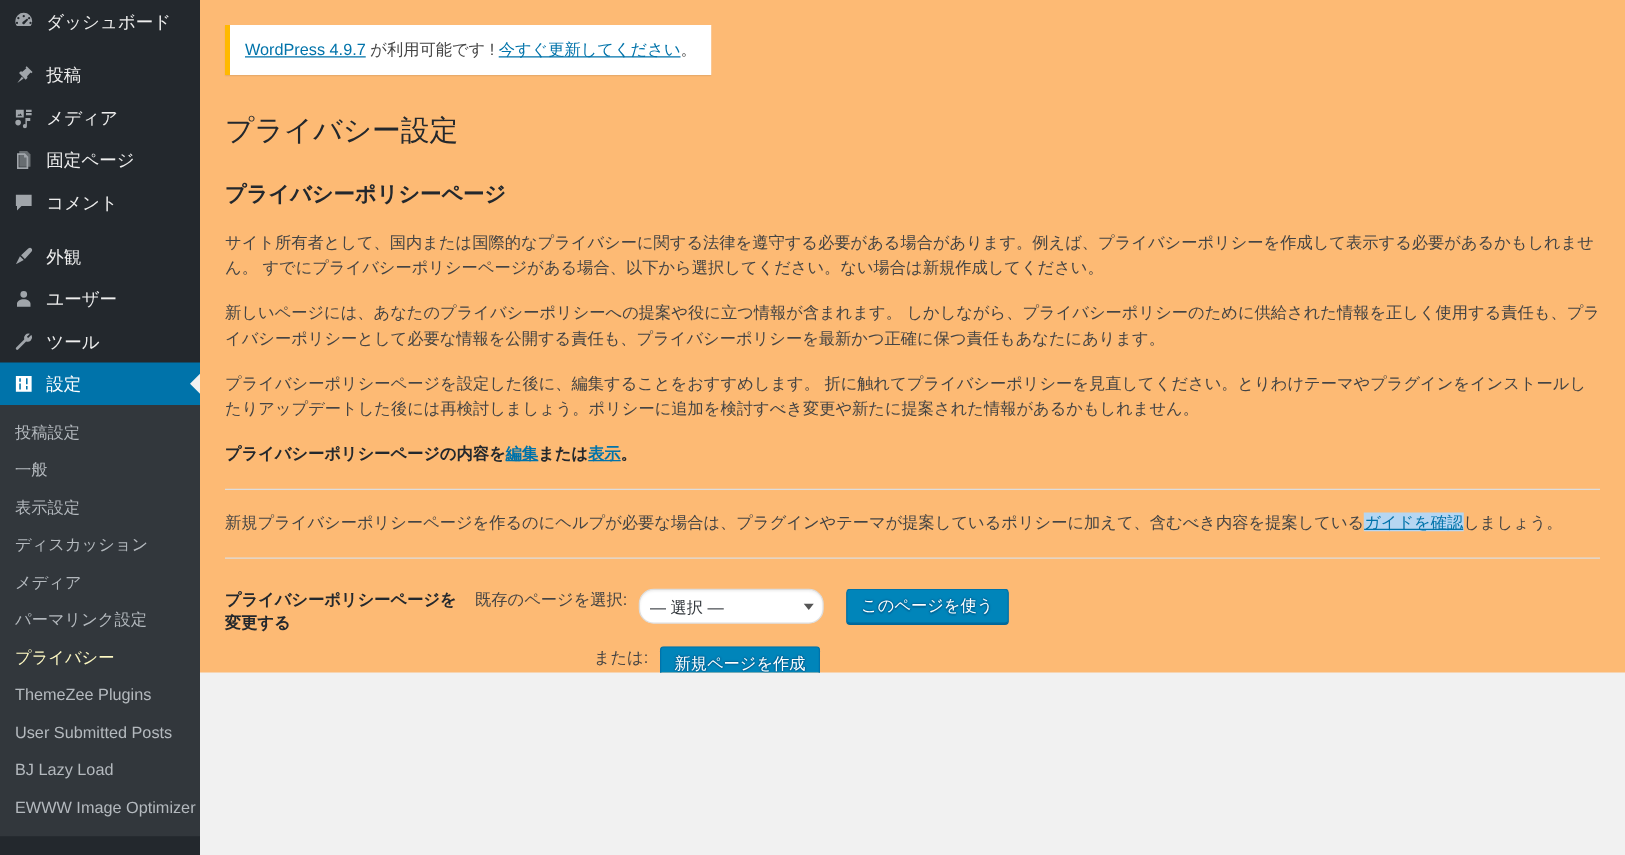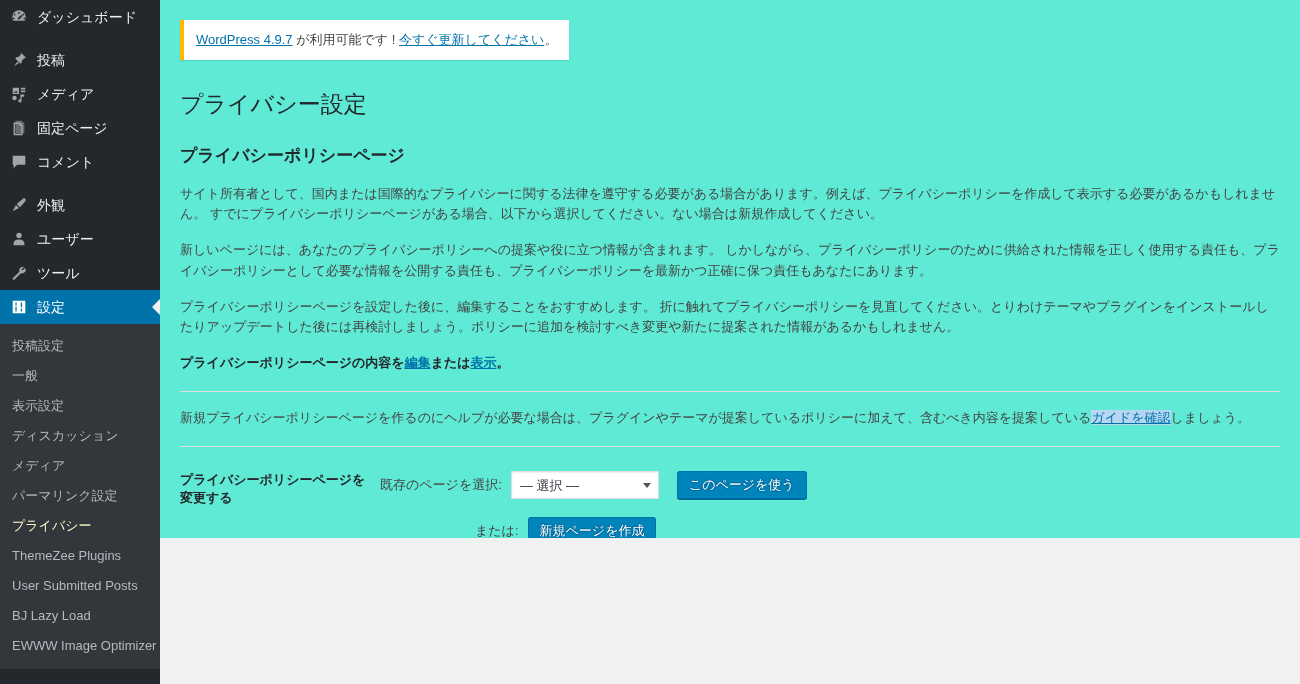--- a/index.html
+++ b/index.html
@@ -107,21 +107,21 @@
   }
   .sub-item.current {
     color: #fef9c3;
     font-weight: normal;
   }
 
   
   #wpbody {
     flex: 1 1 auto;
     position: relative;
-    background: #5eead4;
+    background: #fdba74;
     padding: 0;
     overflow: hidden;
   }
   .wrap {
     margin: 0;
     padding: 0 20px 0 20px;
   }
 
   .update-nag {
     margin: 20px 20px 0 20px;
@@ -197,21 +197,20 @@
     color: #23282d;
     line-height: 1.35;
     padding: 0 10px 0 0;
   }
   .form-table td {
     vertical-align: top;
     padding: 0;
   }
   .field-row {
     display: flex;
-    align-items: center;
     margin-bottom: 18px;
   }
   .field-label {
     font-size: 13px;
     color: #444;
     margin-right: 9px;
     white-space: nowrap;
   }
   .field-label.or-label {
     min-width: 0;
@@ -227,21 +226,21 @@
     background: #fff;
     border: 1px solid #ddd;
     box-shadow: inset 0 1px 2px rgba(0,0,0,.07);
     color: #32373c;
     font-family: inherit;
     font-size: 13px;
     line-height: 1;
     height: 28px;
     width: 148px;
     padding: 0 24px 0 8px;
-    border-radius: 0;
+    border-radius: 12px;
     cursor: pointer;
   }
   .select-wrap {
     position: relative;
     display: inline-block;
   }
   .select-wrap .caret {
     position: absolute;
     right: 8px;
     top: 50%;

